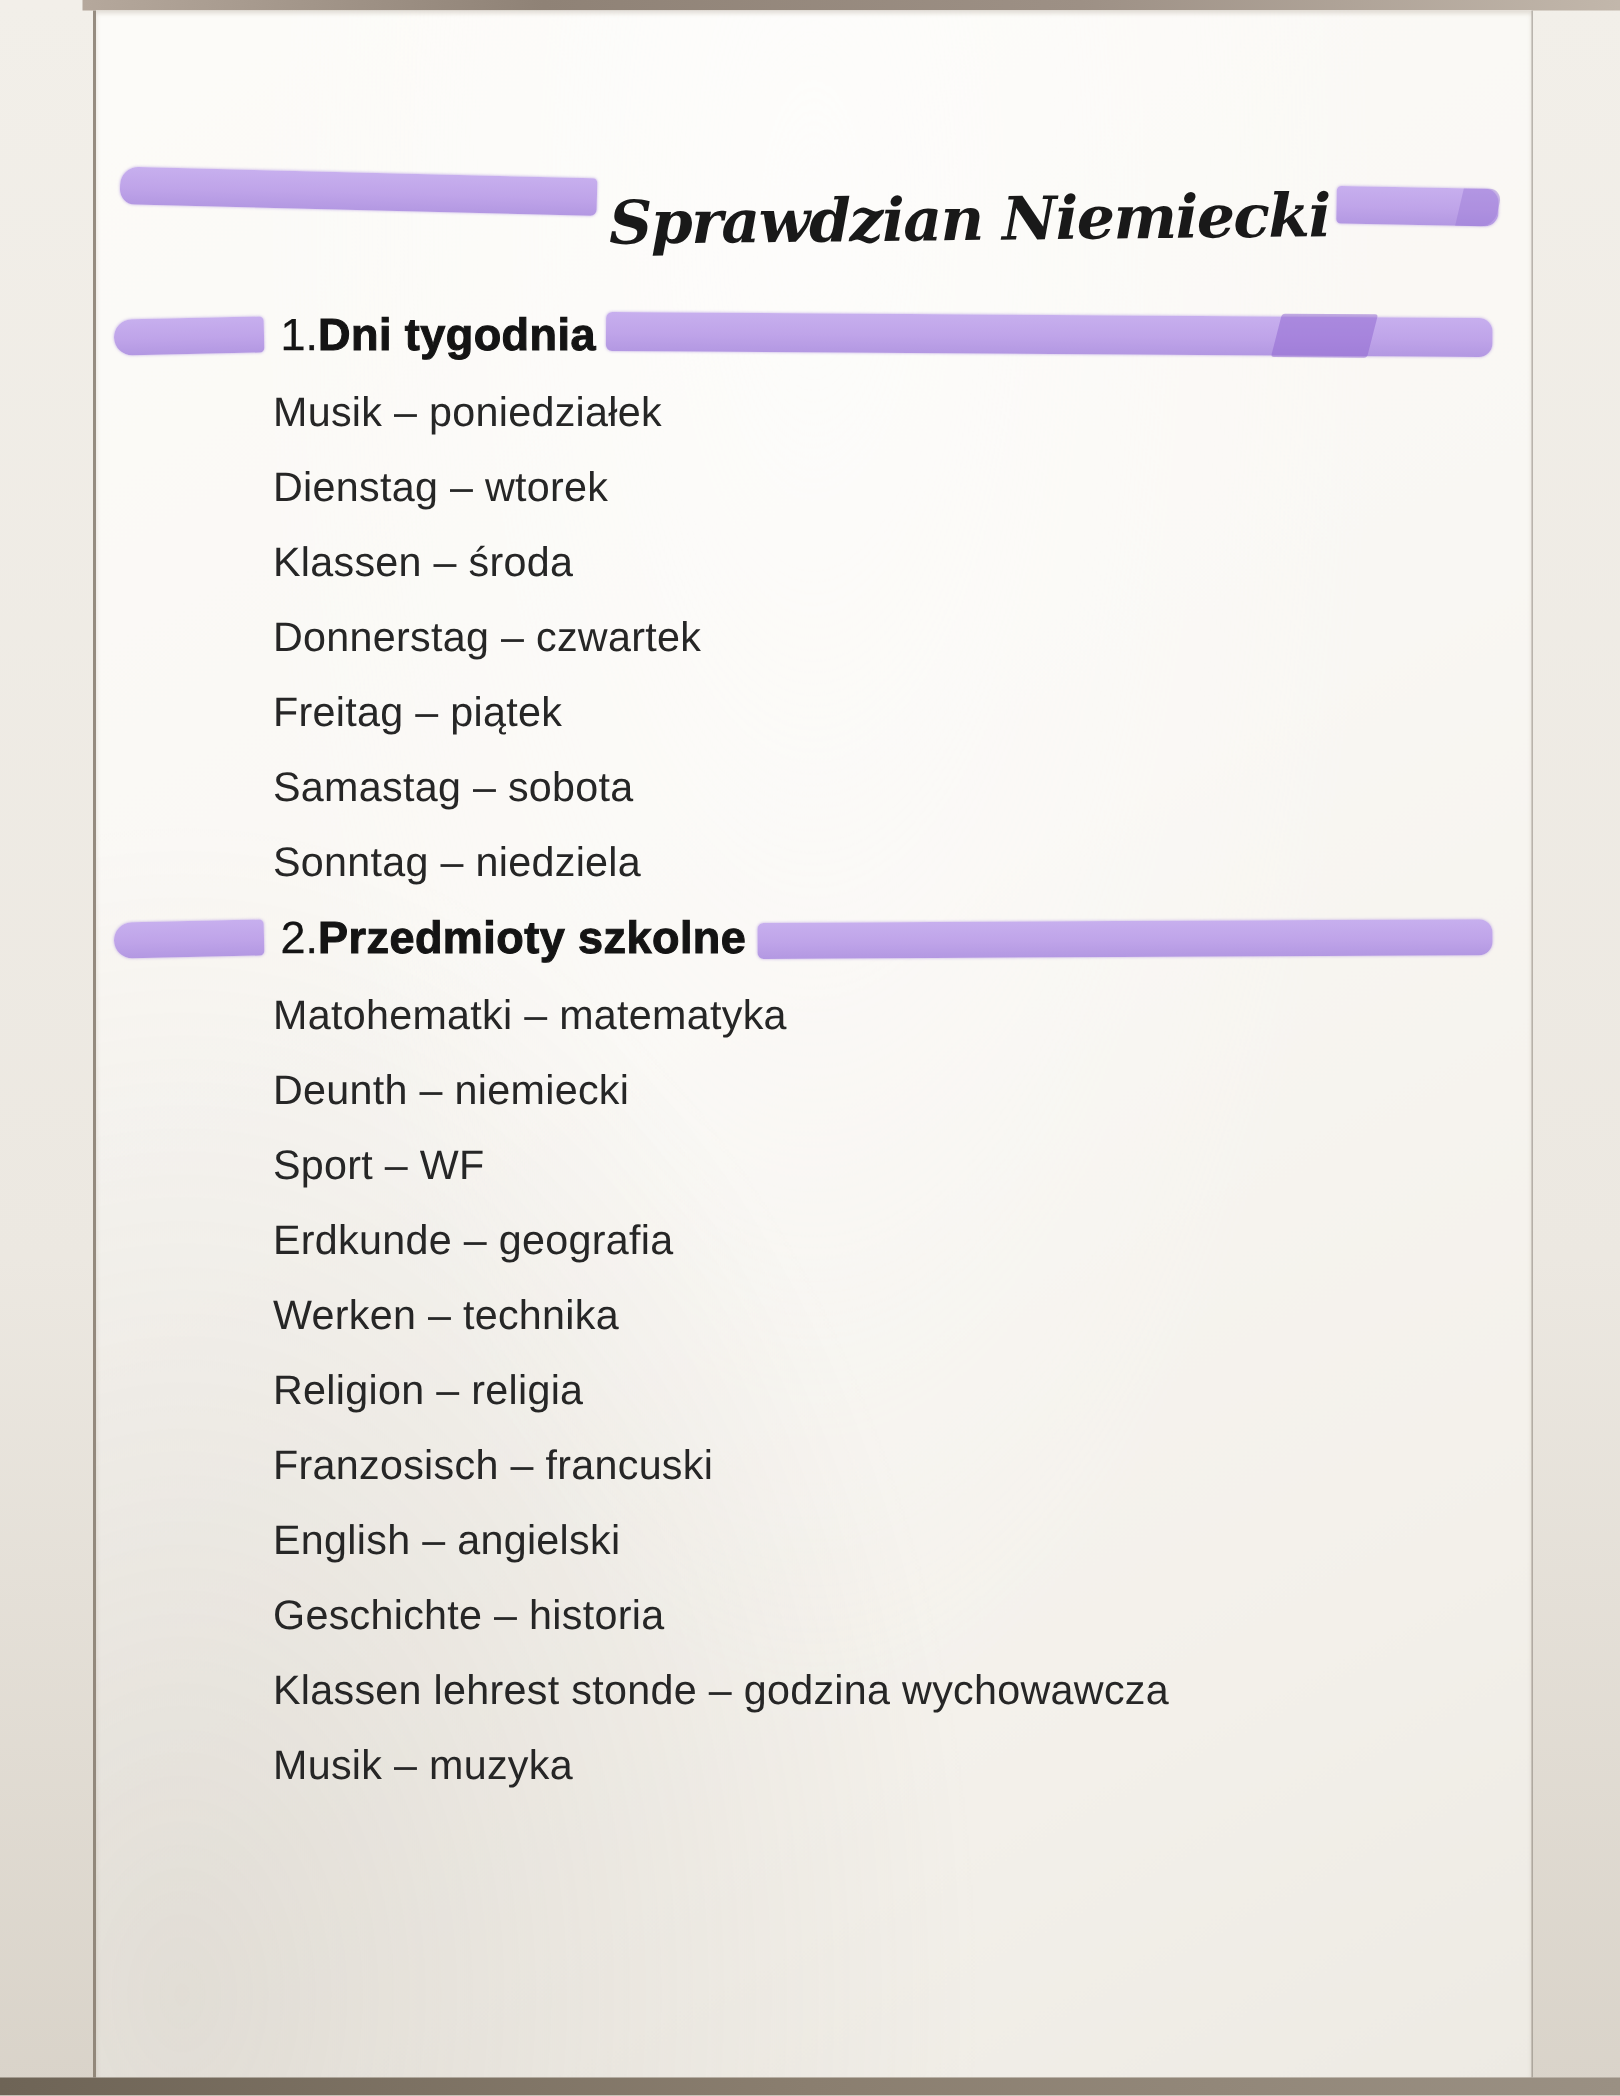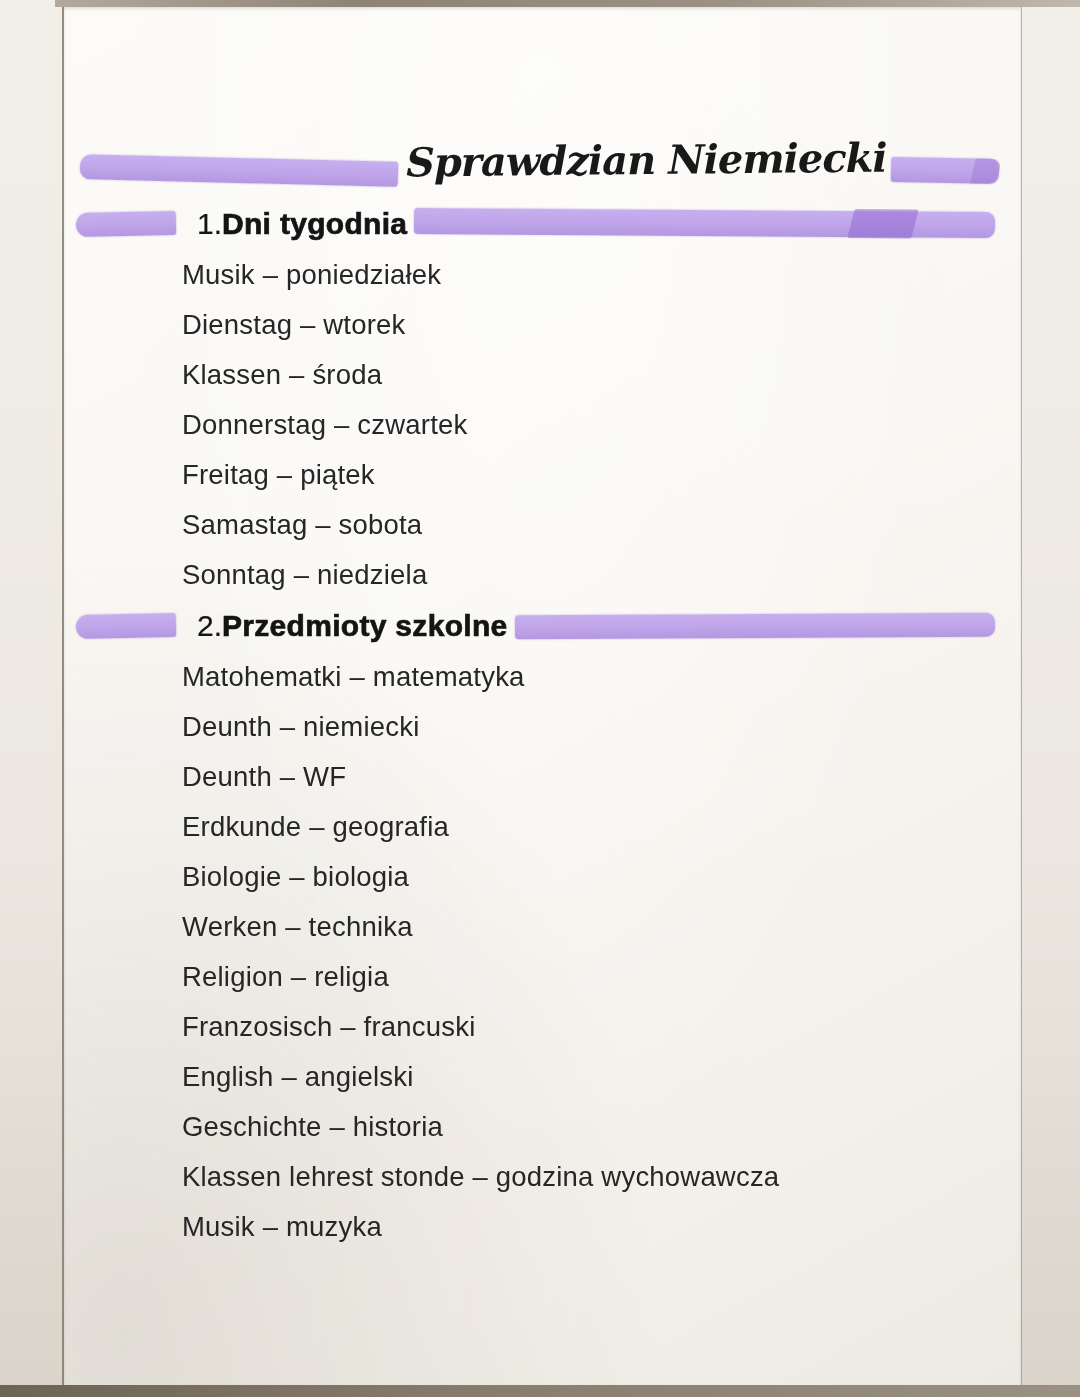--- a/index.html
+++ b/index.html
@@ -68,39 +68,39 @@
   .hl-long.sec2 { transform:rotate(-0.3deg); height:24px; }
   .dark-patch {
     position:absolute; right:80px; top:-2px; bottom:-1px; width:64px;
     background:rgba(146,106,210,0.55);
     transform:skewX(-14deg);
     border-radius:2px;
   }
 
   
   .title-row {
-    display:flex; align-items:flex-end;
+    display:flex; align-items:flex-start;
     margin:116px 22px 0 16px; height:60px;
   }
   .doc-title {
     font-family:"DejaVu Serif", serif;
     font-style:italic; font-weight:700;
     font-size:40px; color:#191919;
     margin:0 4px 0 8px; white-space:nowrap;
     transform:rotate(-0.6deg);
     letter-spacing:-1px;
   }
   .heading-row {
     display:flex; align-items:center; gap:5px;
     margin:0 26px 0 12px;
   }
   .heading-row.sec1 { margin-top:24px; }
   .heading-row.sec2 { margin-top:9px; }
   .sec-heading {
-    margin:0 2px 0 16px; white-space:nowrap;
+    margin:0 2px 0 6px; white-space:nowrap;
     font-size:30px; color:#141414;
     font-weight:700;
     letter-spacing:0.3px;
     -webkit-text-stroke:0.7px #141414;
   }
   .sec-heading .num { font-weight:400; -webkit-text-stroke:0.2px #141414; letter-spacing:0; }
   .vocab-list { margin:9px 0 8px 118px; }
   .vocab-item {
     font-size:27.5px; line-height:50px;
     color:#262626; letter-spacing:0.2px;
@@ -144,23 +144,22 @@
 
     <div class="section">
       <div class="heading-row sec2">
         <span class="hl hl-stub"></span>
         <h2 class="sec-heading"><span class="num">2.</span><span>Przedmioty szkolne</span></h2>
         <span class="hl hl-long sec2"></span>
       </div>
       <div class="vocab-list">
           <div class="vocab-item">Matohematki – matematyka</div>
           <div class="vocab-item">Deunth – niemiecki</div>
-          <div class="vocab-item">Deunth – WF</div>
+          <div class="vocab-item">Sport – WF</div>
           <div class="vocab-item">Erdkunde – geografia</div>
-          <div class="vocab-item">Biologie – biologia</div>
           <div class="vocab-item">Werken – technika</div>
           <div class="vocab-item">Religion – religia</div>
           <div class="vocab-item">Franzosisch – francuski</div>
           <div class="vocab-item">English – angielski</div>
           <div class="vocab-item">Geschichte – historia</div>
           <div class="vocab-item">Klassen lehrest stonde – godzina wychowawcza</div>
           <div class="vocab-item">Musik – muzyka</div>
         </div>
     </div>
 

